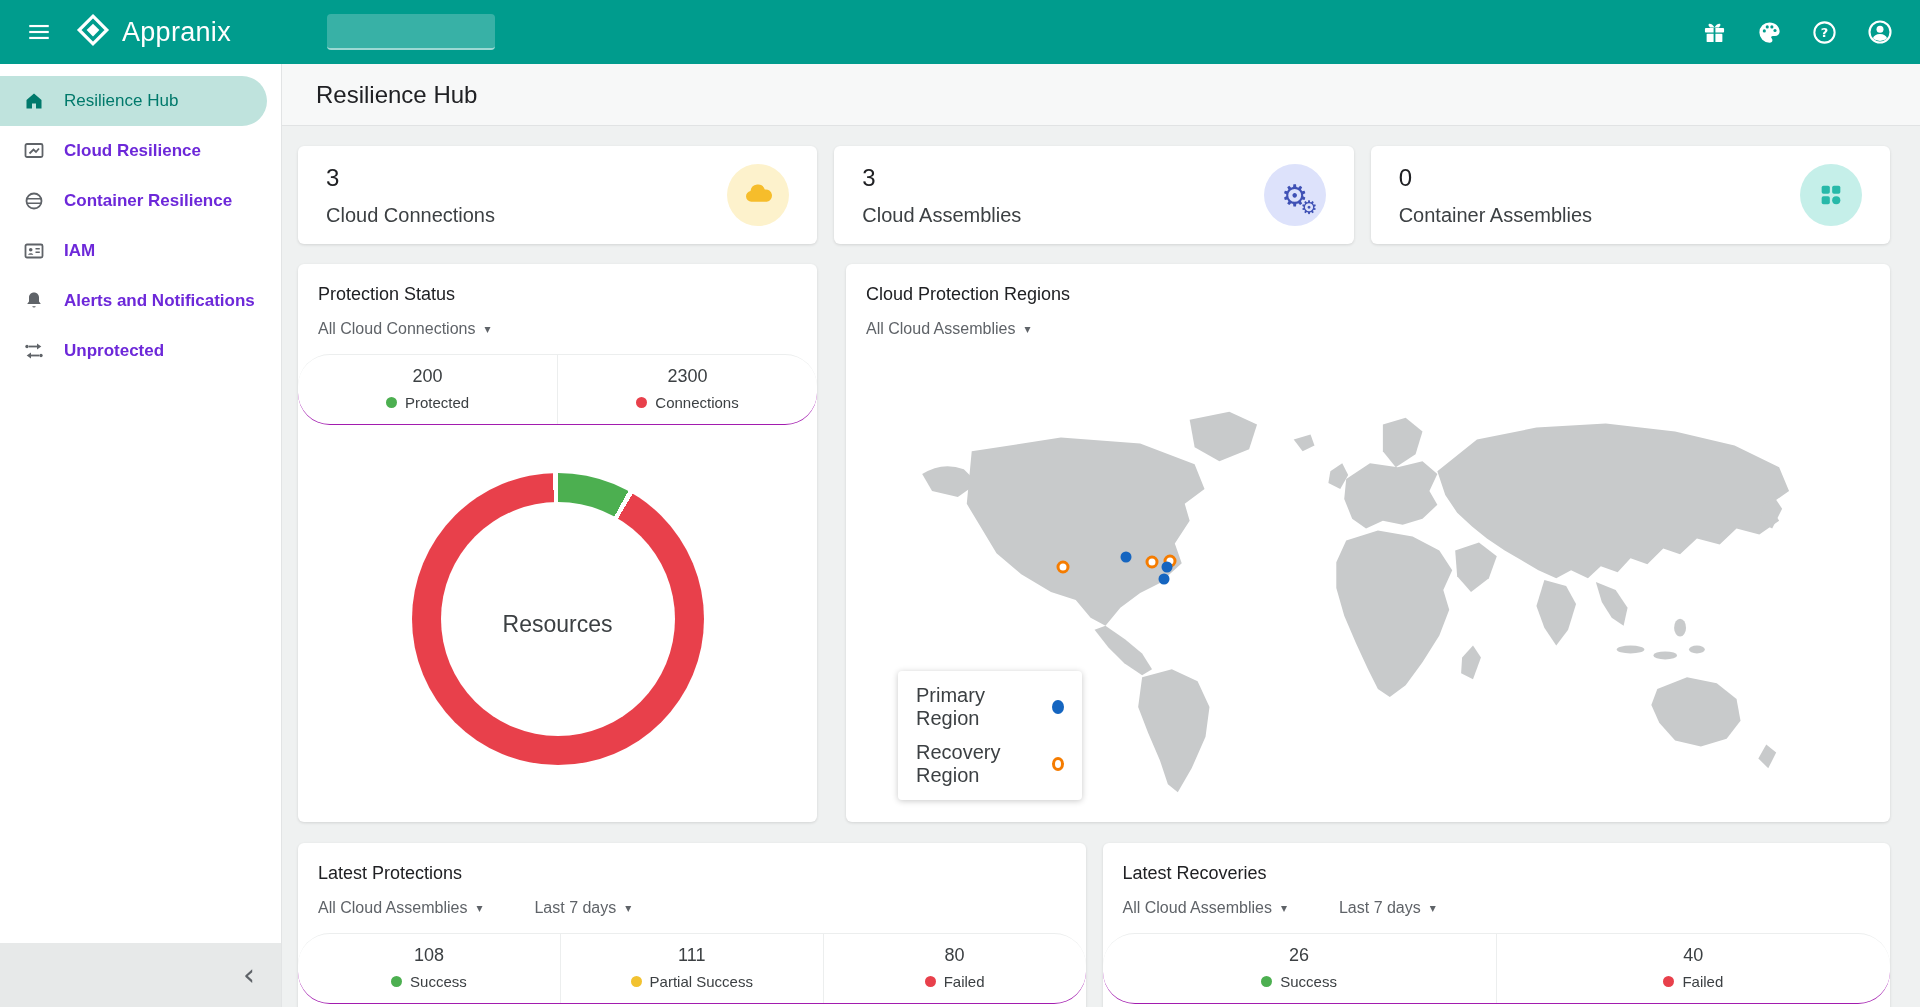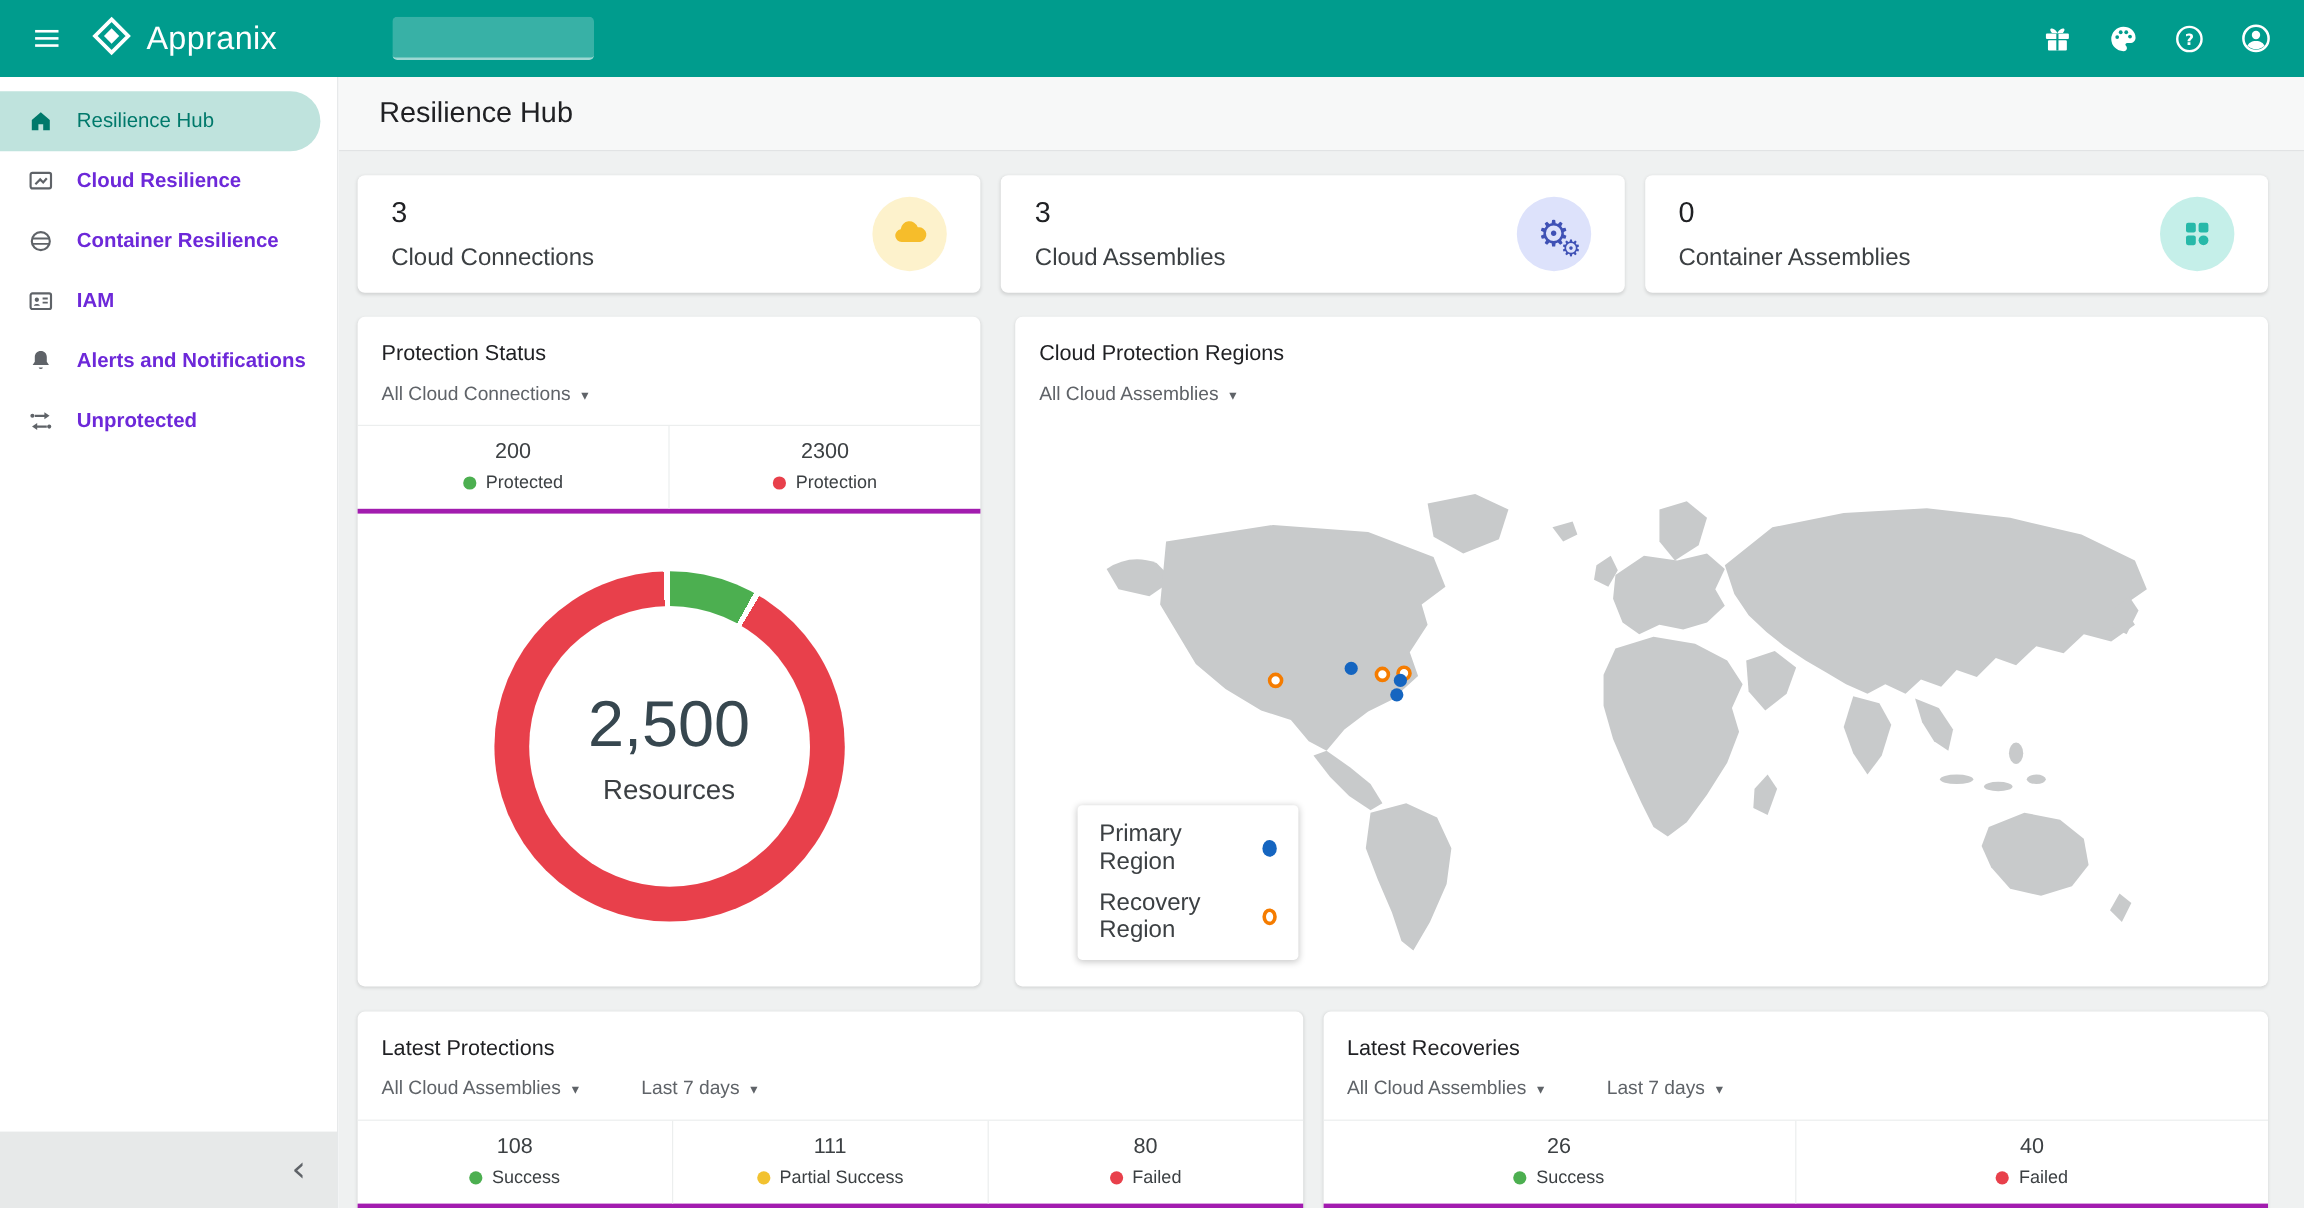--- a/index.html
+++ b/index.html
@@ -57,21 +57,21 @@
   
   .mid-row { display:flex; gap:29px; margin-bottom:21px; }
   .ps-card { width:519px; height:558px; position:relative; }
   .regions-card { flex:1; height:558px; position:relative; }
   .card-title { font-size:18px; font-weight:500; color:#202124; padding:20px 20px 0; }
   .filter { display:inline-flex; align-items:center; gap:9px; font-size:16px;
     color:#5f6368; cursor:pointer; }
   .filter-row { padding:15px 20px 16px; display:flex; gap:52px; }
   .caret { font-size:12px; color:#5f6368; }
 
-  .stats-strip { display:flex; border-top:1px solid #eceeee; border-bottom:4px solid #a21caf; }
+  .stats-strip { display:flex; border-top:1px solid #eceeee; border-bottom:1px solid #a21caf;border-radius:32px; }
   .stat-cell { flex:1; text-align:center; padding:11px 0 13px; border-right:1px solid #eceeee; }
   .stat-cell:last-child { border-right:none; }
   .stat-cell .sv { font-size:18px; color:#3c4043; }
   .stat-cell .sl { margin-top:7px; font-size:15px; color:#3c4043; display:flex;
     align-items:center; justify-content:center; gap:8px; }
   .dot { width:11px; height:11px; border-radius:50%; background:#999; flex:0 0 11px; }
 
   
   .donut-wrap { display:flex; justify-content:center; margin-top:48px; }
   .donut { width:292px; height:292px; border-radius:50%; position:relative; }
@@ -279,28 +279,27 @@
             <div class="sv" data-interactable="false">200</div>
             <div class="sl">
                 <span class="dot" data-interactable="false" style="background: rgb(76, 175, 80);"></span>
                 <span data-interactable="false">Protected</span>
               </div>
           </div>
           <div class="stat-cell" data-interactable="false">
             <div class="sv" data-interactable="false">2300</div>
             <div class="sl">
                 <span class="dot" data-interactable="false" style="background: rgb(232, 64, 75);"></span>
-                <span data-interactable="false">Protection</span>
+                <span data-interactable="false">Connections</span>
               </div>
           </div>
         </div>
         <div class="donut-wrap">
           <div class="donut" data-interactable="false" style="background: conic-gradient(rgb(76, 175, 80) 0deg, rgb(76, 175, 80) 28.8deg, rgb(255, 255, 255) 28.8deg, rgb(255, 255, 255) 30.8deg, rgb(232, 64, 75) 30.8deg, rgb(232, 64, 75) 358deg, rgb(255, 255, 255) 358deg, rgb(255, 255, 255) 360deg);">
             <div class="donut-center">
-              <div class="donut-total" data-interactable="false">2,500</div>
               <div class="donut-unit" data-interactable="false">Resources</div>
             </div>
           </div>
         </div>
       </section>
 
       <section class="card regions-card" data-interactable="false">
         <h2 class="card-title" data-interactable="false">Cloud Protection Regions</h2>
         <div class="filter-row">
           <span class="filter" data-interactable="true">

